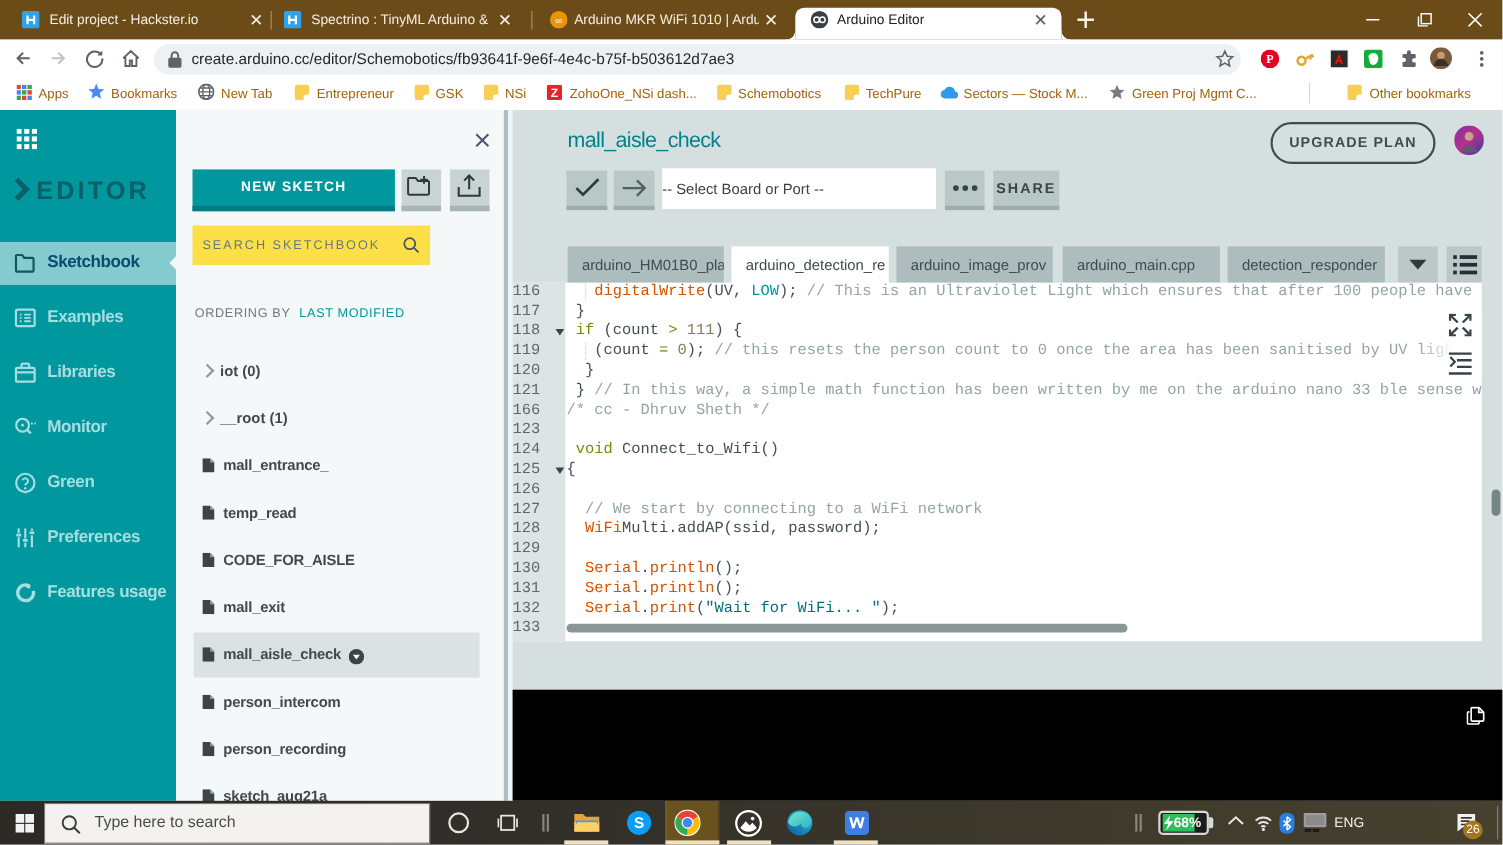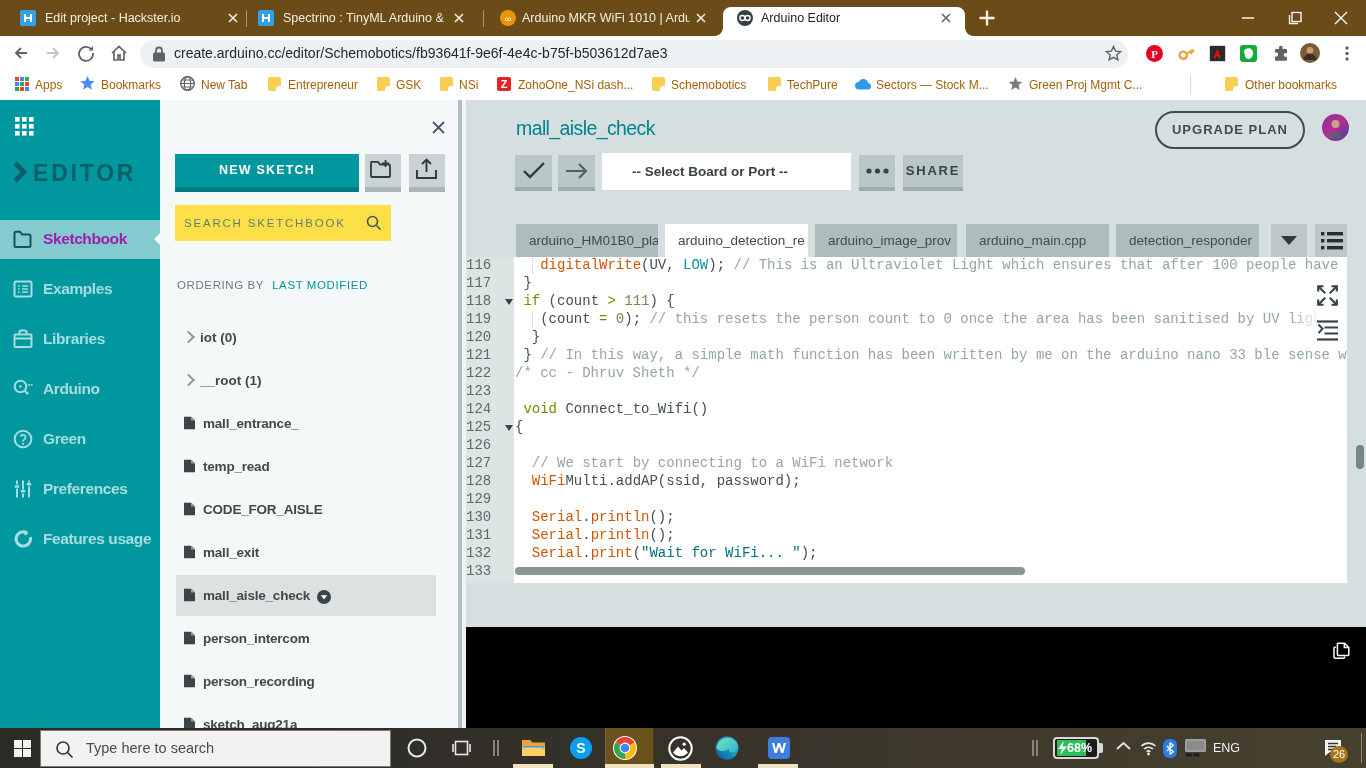--- a/index.html
+++ b/index.html
@@ -37,21 +37,21 @@
 #ordering b{color:#0097a0;font-weight:normal;margin-left:8px}
 .skitem{position:absolute;left:203px;transform:translateY(-50%);font-size:13.5px;letter-spacing:-0.2px;font-weight:bold;color:#43484a;white-space:nowrap}
 .folditem{position:absolute;left:200px;transform:translateY(-50%);font-size:13.5px;font-weight:bold;color:#43484a}
 .chev{position:absolute;left:184px;width:9px;height:9px;border-top:2px solid #8b9b9b;border-right:2px solid #8b9b9b;transform:translateY(-50%) rotate(45deg)}
 .ficon{position:absolute;left:184px;width:11px;height:13px;transform:translateY(-50%)}
 #selsketch{left:176px;top:575px;width:260px;height:41px;background:#dce2e2}
 
 #sktitle{left:516px;top:117px;font-size:19.5px;letter-spacing:-0.6px;color:#00838c}
 #upgrade{left:1155px;top:111px;width:150px;height:38px;border:2.5px solid #3f4b4e;border-radius:19px;color:#3f4b4e;font-size:13px;font-weight:bold;letter-spacing:1px;text-align:center;line-height:33px}
 .tbtn{position:absolute;top:155px;height:36px;background:#bac7c7;border-bottom:4px solid #9dacac}
-#selbox{left:602px;top:153px;width:249px;height:37px;background:#fff;font-size:13.5px;font-weight:bold;color:#3b4245;line-height:37px;padding-left:30px}
+#selbox{left:602px;top:153px;width:249px;height:37px;background:#fff;font-size:13.5px;font-weight:normal;color:#3b4245;line-height:37px;padding-left:0}
 
 .ctab{position:absolute;top:224px;height:33px;background:#adbcbc;font-size:13.5px;color:#3f4b4d;line-height:33px;padding-left:13px;white-space:nowrap;overflow:hidden}
 .ctab.active{background:#fff;height:34px}
 #tabdrop{left:1271px;top:224px;width:36px;height:33px;background:#bcc7c7}
 #tablist{left:1315px;top:224px;width:32px;height:33px;background:#bcc7c7}
 
 #codearea{left:466px;top:257px;width:881px;height:326px;background:#fff}
 #gutter{left:466px;top:257px;width:48px;height:326px;background:#dde4e4}
 .lnum{position:absolute;font-family:"Liberation Mono",monospace;font-size:14px;color:#5b6b6b;width:37px;text-align:left;left:466px}
 .cline{position:absolute;left:515px;font-family:"Liberation Mono",monospace;font-size:14px;white-space:pre;color:#434f54}
@@ -256,21 +256,21 @@
 <svg class="abs" style="left:13px;top:161px" width="16" height="22">
     <path d="M2 2l9 9-9 9" fill="none" stroke="#0b5f68" stroke-width="4.6"></path>
   </svg>
 <div class="abs" style="left:33px;top:160px;font-size:23px;font-weight:bold;letter-spacing:2.8px;color:#0b5f68">EDITOR</div>
 <div class="abs" id="selrow"></div>
 <div class="abs" id="selnotch"></div>
 <div class="navitem" style="top:214px">
   <svg class="navicon" viewBox="0 0 20 20">
       <path d="M1.5 5.5V17a1 1 0 0 0 1 1h14a1 1 0 0 0 1-1V6.5a1 1 0 0 0-1-1H9L7.5 3.2a1 1 0 0 0-.8-.4H2.5a1 1 0 0 0-1 1z" fill="none" stroke="#15565e" stroke-width="2"></path>
     </svg>
-  <div class="navlabel" style="color:#a21caf">Sketchbook</div>
+  <div class="navlabel" style="color:#0c4a6e">Sketchbook</div>
 </div>
 <div class="navitem" style="top:264px">
   <svg class="navicon" viewBox="0 0 20 20">
       <rect x="1.5" y="2.5" width="17" height="15" rx="1.5" fill="none" stroke="#a5dde0" stroke-width="2"></rect>
       <path d="M5 7h1.6M9 7h6M5 10h1.6M9 10h6M5 13h1.6M9 13h6" stroke="#a5dde0" stroke-width="1.7"></path>
     </svg>
   <div class="navlabel">Examples</div>
 </div>
 <div class="navitem" style="top:314px">
   <svg class="navicon" viewBox="0 0 20 20">
@@ -279,21 +279,21 @@
     </svg>
   <div class="navlabel">Libraries</div>
 </div>
 <div class="navitem" style="top:364px">
   <svg class="navicon" viewBox="0 0 20 20">
       <circle cx="7.5" cy="7.5" r="5.8" fill="none" stroke="#a5dde0" stroke-width="2"></circle>
       <circle cx="7.5" cy="7.5" r="1.3" fill="#a5dde0"></circle>
       <path d="M11.5 11.5l3.6 3.6" stroke="#a5dde0" stroke-width="2.2"></path>
       <path d="M15.2 6h1.6M18.2 6h1.3" stroke="#a5dde0" stroke-width="1.8"></path>
     </svg>
-  <div class="navlabel">Arduino</div>
+  <div class="navlabel">Monitor</div>
 </div>
 <div class="navitem" style="top:414px">
   <svg class="navicon" viewBox="0 0 20 20">
       <circle cx="10" cy="10" r="8.3" fill="none" stroke="#a5dde0" stroke-width="2"></circle>
       <path d="M7.6 7.6a2.5 2.5 0 1 1 3.6 2.9c-.8.5-1.2 1-1.2 1.9" fill="none" stroke="#a5dde0" stroke-width="1.8"></path>
       <circle cx="10" cy="14.8" r="1.1" fill="#a5dde0"></circle>
     </svg>
   <div class="navlabel">Green</div>
 </div>
 <div class="navitem" style="top:464px">
@@ -441,21 +441,21 @@
     <div class="cline" style="top:274px;height:18px;line-height:18px"> }</div>
     <div class="lnum" style="top:293px">118</div>
     <div class="abs" style="left:505px;top:299px;width:0;height:0;border-left:4px solid transparent;border-right:4px solid transparent;border-top:6px solid #3b4547"></div>
     <div class="cline" style="top:292px;height:18px;line-height:18px"> <i class="kw" style="font-style: normal;">if</i> (count <i class="kw" style="font-style: normal;">&gt;</i> <i class="num" style="font-style: normal;">111</i>) {</div>
     <div class="lnum" style="top:311px">119</div>
     <div class="cline" style="top:310px;height:18px;line-height:18px">   (count <i class="kw" style="font-style: normal;">=</i> <i class="num" style="font-style: normal;">0</i>); <i class="cm" style="font-style: normal;">// this resets the person count to 0 once the area has been sanitised by UV light</i></div>
     <div class="lnum" style="top:329px">120</div>
     <div class="cline" style="top:328px;height:18px;line-height:18px">  }</div>
     <div class="lnum" style="top:347px">121</div>
     <div class="cline" style="top:346px;height:18px;line-height:18px"> } <i class="cm" style="font-style: normal;">// In this way, a simple math function has been written by me on the arduino nano 33 ble sense w</i></div>
-    <div class="lnum" style="top:365px">122</div>
+    <div class="lnum" style="top:365px">166</div>
     <div class="cline" style="top:364px;height:18px;line-height:18px"><i class="cm" style="font-style: normal;">/* cc - Dhruv Sheth */</i></div>
     <div class="lnum" style="top:383px">123</div>
     <div class="cline" style="top:382px;height:18px;line-height:18px"></div>
     <div class="lnum" style="top:401px">124</div>
     <div class="cline" style="top:400px;height:18px;line-height:18px"> <i class="kw" style="font-style: normal;">void</i> Connect_to_Wifi()</div>
     <div class="lnum" style="top:419px">125</div>
     <div class="abs" style="left:505px;top:425px;width:0;height:0;border-left:4px solid transparent;border-right:4px solid transparent;border-top:6px solid #3b4547"></div>
     <div class="cline" style="top:418px;height:18px;line-height:18px">{</div>
     <div class="lnum" style="top:437px">126</div>
     <div class="cline" style="top:436px;height:18px;line-height:18px"></div>

